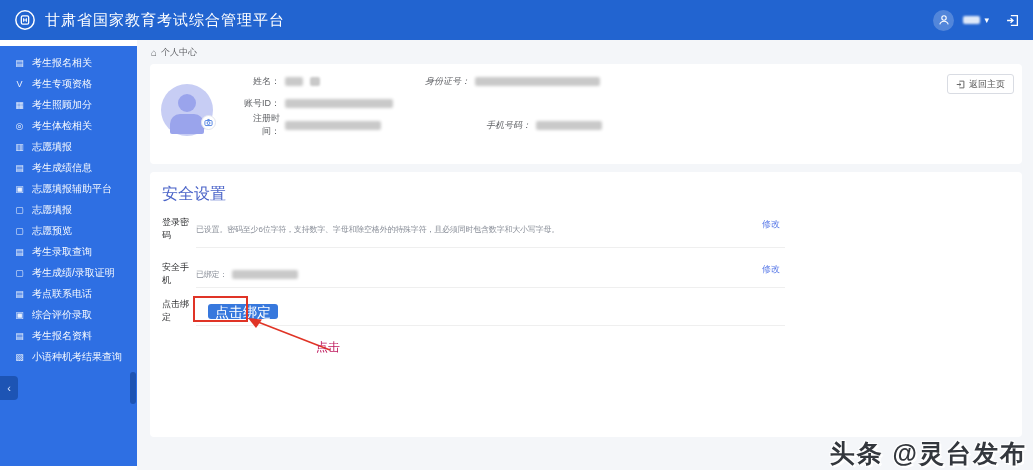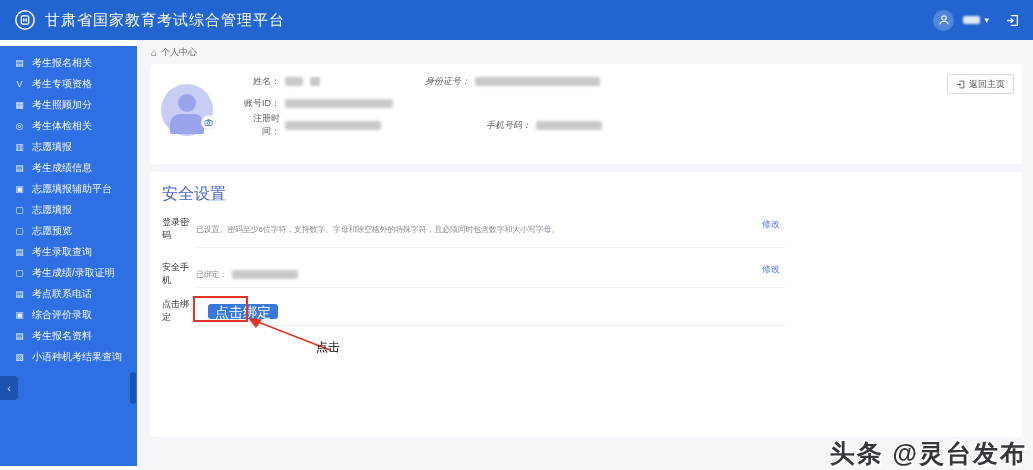--- a/index.html
+++ b/index.html
@@ -78,21 +78,21 @@
   .sec-desc { font-size:8px; color:#8a8f99; letter-spacing:-0.2px; }
   .sec-action { position:absolute; font-size:9px; color:#5b7be8; right:242px; cursor:pointer; }
   .a1 { top:46px; } .a2 { top:91px; }
   .divider { position:absolute; left:46px; width:589px; border-bottom:1px solid #efefef; }
   .d1 { top:75px; } .d2 { top:115px; } .d3 { top:153px; }
   .bind-btn { background:#3778dd; color:#fff; font-size:14px; border:none; border-radius:3px;
               height:15px; padding:0 7px; margin-left:12px; cursor:pointer; }
   .hl-rect { position:absolute; left:43px; top:124px; width:55px; height:26px;
              border:2px solid #e03426; pointer-events:none; }
   .anno-svg { position:absolute; left:0; top:0; width:872px; height:265px; pointer-events:none; }
-  .anno-text { position:absolute; left:166px; top:167px; font-size:12px; color:#000000; }
+  .anno-text { position:absolute; left:166px; top:167px; font-size:12px; color:#be185d; }
 
   
   .watermark { position:absolute; right:6px; bottom:0px; font-size:25px; font-weight:bold;
                color:#33373d; letter-spacing:2px;
                text-shadow:1px 1px 0 #fff,-1px -1px 0 #fff,1px -1px 0 #fff,-1px 1px 0 #fff,2px 2px 0 #fff; }
 </style>
 </head>
 <body>
 
 <div class="stage">

